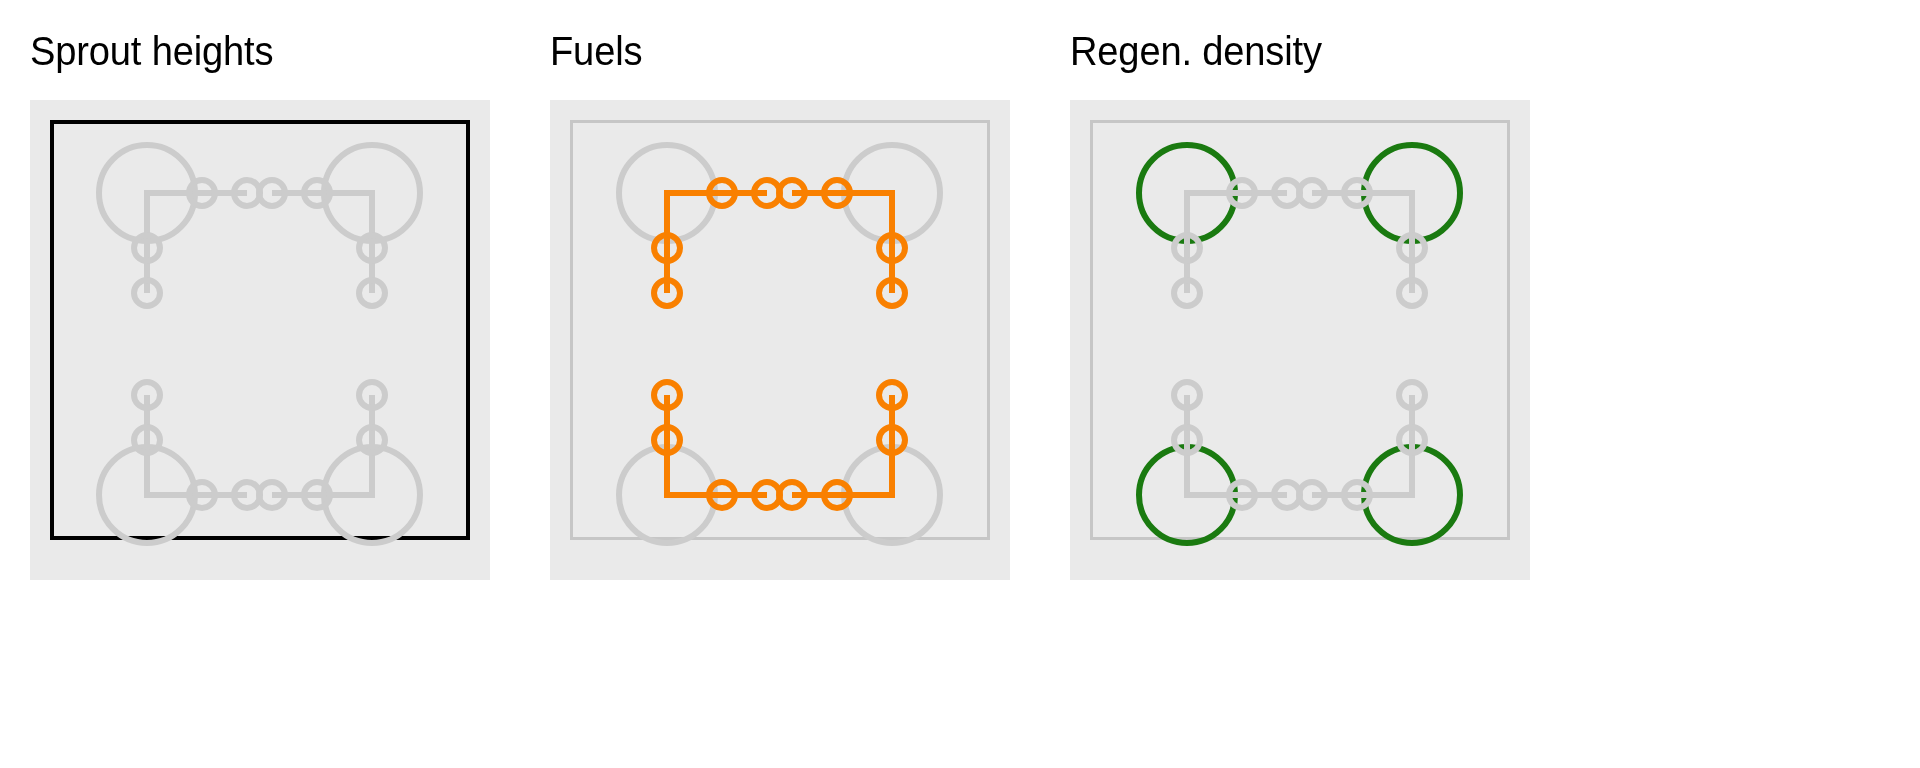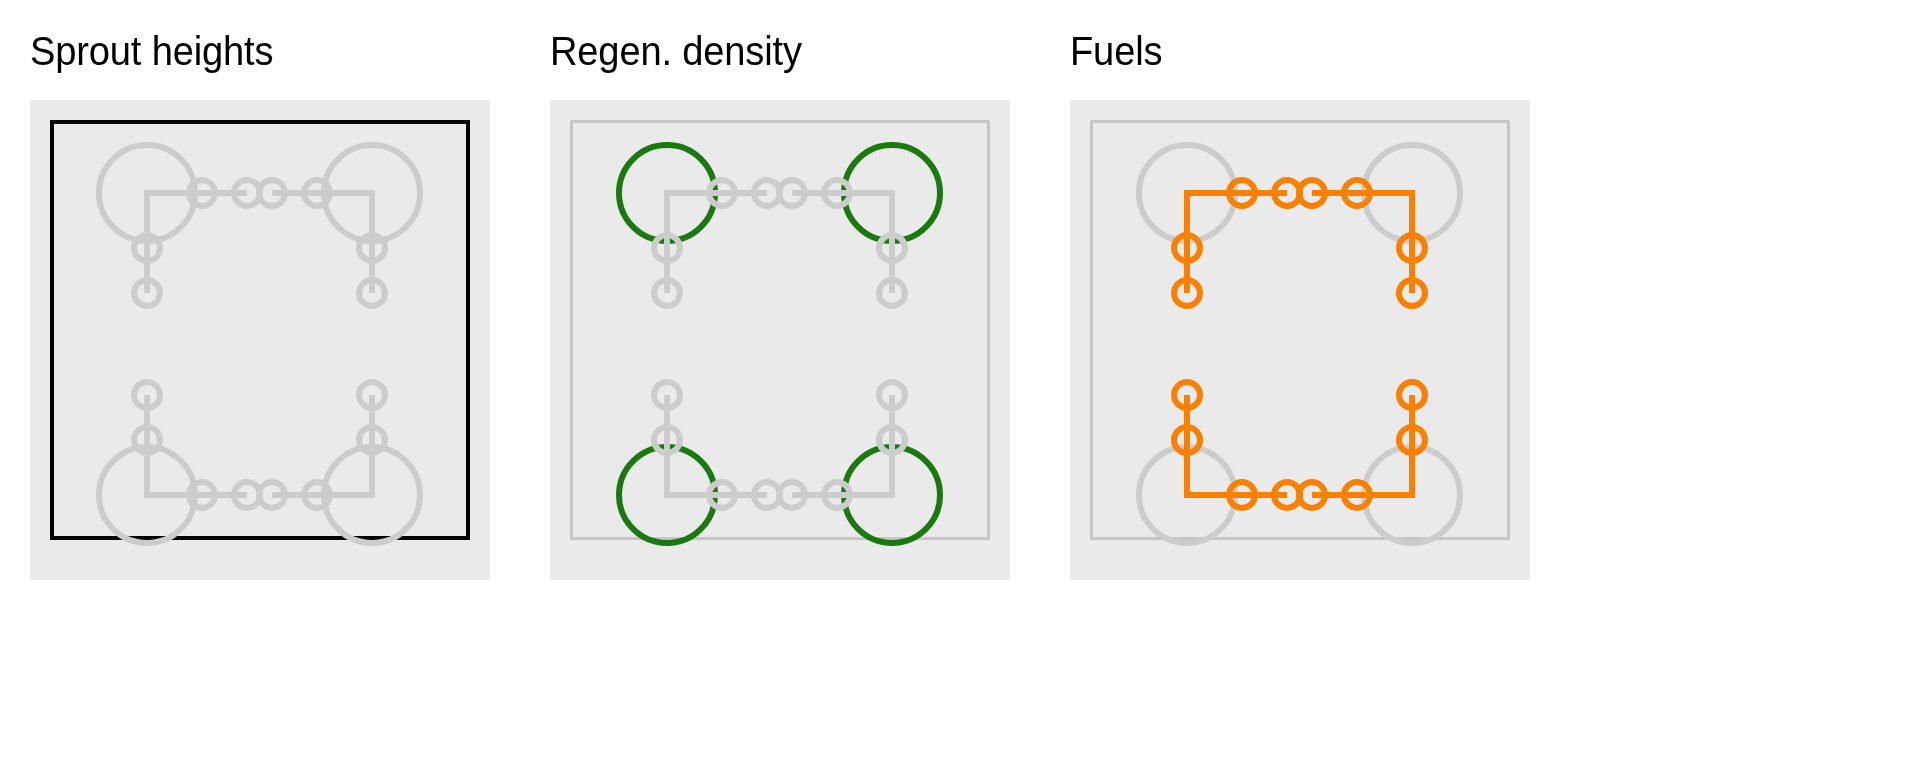--- a/index.html
+++ b/index.html
@@ -85,20 +85,60 @@
             <circle cx="287" cy="395" r="13" fill="none" stroke="#cccccc" stroke-width="6"></circle>
             <circle cx="342" cy="340" r="13" fill="none" stroke="#cccccc" stroke-width="6"></circle>
             <circle cx="242" cy="395" r="13" fill="none" stroke="#cccccc" stroke-width="6"></circle>
             <circle cx="342" cy="295" r="13" fill="none" stroke="#cccccc" stroke-width="6"></circle>
           </g>
         </svg>
     </div>
   </div>
 
   <div class="panel">
+    <div class="panel-title">Fuels</div>
+    <div class="panel-canvas">
+      <svg viewBox="0 0 460 480">
+          <rect x="0" y="0" width="460" height="480" fill="#eaeaea"></rect>
+          <rect x="21.5" y="21.5" width="417" height="417" fill="none" stroke="#c6c6c6" stroke-width="3"></rect>
+          <g>
+            <circle cx="117" cy="93" r="48" fill="none" stroke="#cccccc" stroke-width="6"></circle>
+            <circle cx="342" cy="93" r="48" fill="none" stroke="#cccccc" stroke-width="6"></circle>
+            <circle cx="117" cy="395" r="48" fill="none" stroke="#cccccc" stroke-width="6"></circle>
+            <circle cx="342" cy="395" r="48" fill="none" stroke="#cccccc" stroke-width="6"></circle>
+          </g>
+          <g>
+            <path d="M 217 93 L 117 93 L 117 193" fill="none" stroke="#f98000" stroke-width="6" stroke-linecap="butt" stroke-linejoin="miter"></path>
+            <path d="M 242 93 L 342 93 L 342 193" fill="none" stroke="#f98000" stroke-width="6" stroke-linecap="butt" stroke-linejoin="miter"></path>
+            <path d="M 217 395 L 117 395 L 117 295" fill="none" stroke="#f98000" stroke-width="6" stroke-linecap="butt" stroke-linejoin="miter"></path>
+            <path d="M 242 395 L 342 395 L 342 295" fill="none" stroke="#f98000" stroke-width="6" stroke-linecap="butt" stroke-linejoin="miter"></path>
+          </g>
+          <g>
+            <circle cx="172" cy="93" r="13" fill="none" stroke="#f98000" stroke-width="6"></circle>
+            <circle cx="117" cy="148" r="13" fill="none" stroke="#f98000" stroke-width="6"></circle>
+            <circle cx="217" cy="93" r="13" fill="none" stroke="#f98000" stroke-width="6"></circle>
+            <circle cx="117" cy="193" r="13" fill="none" stroke="#f98000" stroke-width="6"></circle>
+            <circle cx="287" cy="93" r="13" fill="none" stroke="#f98000" stroke-width="6"></circle>
+            <circle cx="342" cy="148" r="13" fill="none" stroke="#f98000" stroke-width="6"></circle>
+            <circle cx="242" cy="93" r="13" fill="none" stroke="#f98000" stroke-width="6"></circle>
+            <circle cx="342" cy="193" r="13" fill="none" stroke="#f98000" stroke-width="6"></circle>
+            <circle cx="172" cy="395" r="13" fill="none" stroke="#f98000" stroke-width="6"></circle>
+            <circle cx="117" cy="340" r="13" fill="none" stroke="#f98000" stroke-width="6"></circle>
+            <circle cx="217" cy="395" r="13" fill="none" stroke="#f98000" stroke-width="6"></circle>
+            <circle cx="117" cy="295" r="13" fill="none" stroke="#f98000" stroke-width="6"></circle>
+            <circle cx="287" cy="395" r="13" fill="none" stroke="#f98000" stroke-width="6"></circle>
+            <circle cx="342" cy="340" r="13" fill="none" stroke="#f98000" stroke-width="6"></circle>
+            <circle cx="242" cy="395" r="13" fill="none" stroke="#f98000" stroke-width="6"></circle>
+            <circle cx="342" cy="295" r="13" fill="none" stroke="#f98000" stroke-width="6"></circle>
+          </g>
+        </svg>
+    </div>
+  </div>
+
+  <div class="panel">
     <div class="panel-title">Regen. density</div>
     <div class="panel-canvas">
       <svg viewBox="0 0 460 480">
           <rect x="0" y="0" width="460" height="480" fill="#eaeaea"></rect>
           <rect x="21.5" y="21.5" width="417" height="417" fill="none" stroke="#c6c6c6" stroke-width="3"></rect>
           <g>
             <circle cx="117" cy="93" r="48" fill="none" stroke="#1a7a10" stroke-width="6"></circle>
             <circle cx="342" cy="93" r="48" fill="none" stroke="#1a7a10" stroke-width="6"></circle>
             <circle cx="117" cy="395" r="48" fill="none" stroke="#1a7a10" stroke-width="6"></circle>
             <circle cx="342" cy="395" r="48" fill="none" stroke="#1a7a10" stroke-width="6"></circle>
@@ -124,55 +164,15 @@
             <circle cx="117" cy="295" r="13" fill="none" stroke="#cccccc" stroke-width="6"></circle>
             <circle cx="287" cy="395" r="13" fill="none" stroke="#cccccc" stroke-width="6"></circle>
             <circle cx="342" cy="340" r="13" fill="none" stroke="#cccccc" stroke-width="6"></circle>
             <circle cx="242" cy="395" r="13" fill="none" stroke="#cccccc" stroke-width="6"></circle>
             <circle cx="342" cy="295" r="13" fill="none" stroke="#cccccc" stroke-width="6"></circle>
           </g>
         </svg>
     </div>
   </div>
 
-  <div class="panel">
-    <div class="panel-title">Fuels</div>
-    <div class="panel-canvas">
-      <svg viewBox="0 0 460 480">
-          <rect x="0" y="0" width="460" height="480" fill="#eaeaea"></rect>
-          <rect x="21.5" y="21.5" width="417" height="417" fill="none" stroke="#c6c6c6" stroke-width="3"></rect>
-          <g>
-            <circle cx="117" cy="93" r="48" fill="none" stroke="#cccccc" stroke-width="6"></circle>
-            <circle cx="342" cy="93" r="48" fill="none" stroke="#cccccc" stroke-width="6"></circle>
-            <circle cx="117" cy="395" r="48" fill="none" stroke="#cccccc" stroke-width="6"></circle>
-            <circle cx="342" cy="395" r="48" fill="none" stroke="#cccccc" stroke-width="6"></circle>
-          </g>
-          <g>
-            <path d="M 217 93 L 117 93 L 117 193" fill="none" stroke="#f98000" stroke-width="6" stroke-linecap="butt" stroke-linejoin="miter"></path>
-            <path d="M 242 93 L 342 93 L 342 193" fill="none" stroke="#f98000" stroke-width="6" stroke-linecap="butt" stroke-linejoin="miter"></path>
-            <path d="M 217 395 L 117 395 L 117 295" fill="none" stroke="#f98000" stroke-width="6" stroke-linecap="butt" stroke-linejoin="miter"></path>
-            <path d="M 242 395 L 342 395 L 342 295" fill="none" stroke="#f98000" stroke-width="6" stroke-linecap="butt" stroke-linejoin="miter"></path>
-          </g>
-          <g>
-            <circle cx="172" cy="93" r="13" fill="none" stroke="#f98000" stroke-width="6"></circle>
-            <circle cx="117" cy="148" r="13" fill="none" stroke="#f98000" stroke-width="6"></circle>
-            <circle cx="217" cy="93" r="13" fill="none" stroke="#f98000" stroke-width="6"></circle>
-            <circle cx="117" cy="193" r="13" fill="none" stroke="#f98000" stroke-width="6"></circle>
-            <circle cx="287" cy="93" r="13" fill="none" stroke="#f98000" stroke-width="6"></circle>
-            <circle cx="342" cy="148" r="13" fill="none" stroke="#f98000" stroke-width="6"></circle>
-            <circle cx="242" cy="93" r="13" fill="none" stroke="#f98000" stroke-width="6"></circle>
-            <circle cx="342" cy="193" r="13" fill="none" stroke="#f98000" stroke-width="6"></circle>
-            <circle cx="172" cy="395" r="13" fill="none" stroke="#f98000" stroke-width="6"></circle>
-            <circle cx="117" cy="340" r="13" fill="none" stroke="#f98000" stroke-width="6"></circle>
-            <circle cx="217" cy="395" r="13" fill="none" stroke="#f98000" stroke-width="6"></circle>
-            <circle cx="117" cy="295" r="13" fill="none" stroke="#f98000" stroke-width="6"></circle>
-            <circle cx="287" cy="395" r="13" fill="none" stroke="#f98000" stroke-width="6"></circle>
-            <circle cx="342" cy="340" r="13" fill="none" stroke="#f98000" stroke-width="6"></circle>
-            <circle cx="242" cy="395" r="13" fill="none" stroke="#f98000" stroke-width="6"></circle>
-            <circle cx="342" cy="295" r="13" fill="none" stroke="#f98000" stroke-width="6"></circle>
-          </g>
-        </svg>
-    </div>
-  </div>
-
 </div>
 
 <div class="spacer-bottom"></div>
 
 </body></html>

